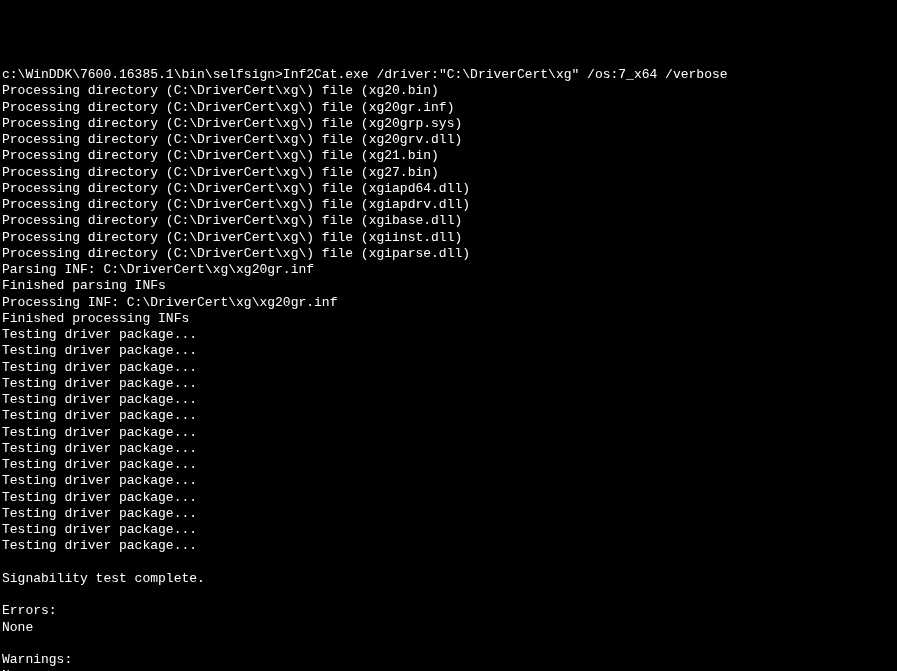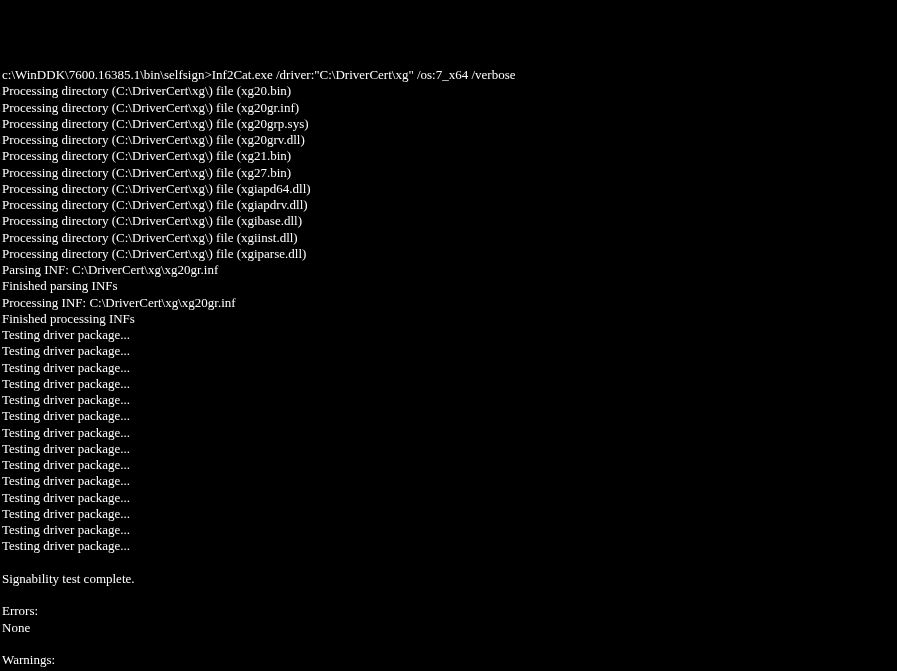--- a/index.html
+++ b/index.html
@@ -18,21 +18,20 @@
       height: 671px;
       overflow: hidden;
       white-space: pre;
     }
     .terminal {
       width: 100%;
       height: 100%;
     }
     .line {
       display: block;
-      font-family: Liberation Serif, serif;
     }
   </style>
 </head>
 <body>
 
 
 
 <div class="terminal"><span class="line"><span>c:\WinDDK\7600.16385.1\bin\selfsign&gt;</span><span>Inf2Cat.exe /driver:"C:\DriverCert\xg" /os:7_x64 /verbose</span></span><span id="file-lines"><span class="line">Processing directory (C:\DriverCert\xg\) file (xg20.bin)</span><span class="line">Processing directory (C:\DriverCert\xg\) file (xg20gr.inf)</span><span class="line">Processing directory (C:\DriverCert\xg\) file (xg20grp.sys)</span><span class="line">Processing directory (C:\DriverCert\xg\) file (xg20grv.dll)</span><span class="line">Processing directory (C:\DriverCert\xg\) file (xg21.bin)</span><span class="line">Processing directory (C:\DriverCert\xg\) file (xg27.bin)</span><span class="line">Processing directory (C:\DriverCert\xg\) file (xgiapd64.dll)</span><span class="line">Processing directory (C:\DriverCert\xg\) file (xgiapdrv.dll)</span><span class="line">Processing directory (C:\DriverCert\xg\) file (xgibase.dll)</span><span class="line">Processing directory (C:\DriverCert\xg\) file (xgiinst.dll)</span><span class="line">Processing directory (C:\DriverCert\xg\) file (xgiparse.dll)</span></span><span class="line">Parsing INF: C:\DriverCert\xg\xg20gr.inf</span><span class="line">Finished parsing INFs</span><span class="line">Processing INF: C:\DriverCert\xg\xg20gr.inf</span><span class="line">Finished processing INFs</span><span id="testing-lines"><span class="line">Testing driver package...</span><span class="line">Testing driver package...</span><span class="line">Testing driver package...</span><span class="line">Testing driver package...</span><span class="line">Testing driver package...</span><span class="line">Testing driver package...</span><span class="line">Testing driver package...</span><span class="line">Testing driver package...</span><span class="line">Testing driver package...</span><span class="line">Testing driver package...</span><span class="line">Testing driver package...</span><span class="line">Testing driver package...</span><span class="line">Testing driver package...</span><span class="line">Testing driver package...</span></span><span class="line"> </span><span class="line">Signability test complete.</span><span class="line"> </span><span class="line">Errors:</span><span class="line">None</span><span class="line"> </span><span class="line">Warnings:</span><span class="line">None</span></div>
 
 

